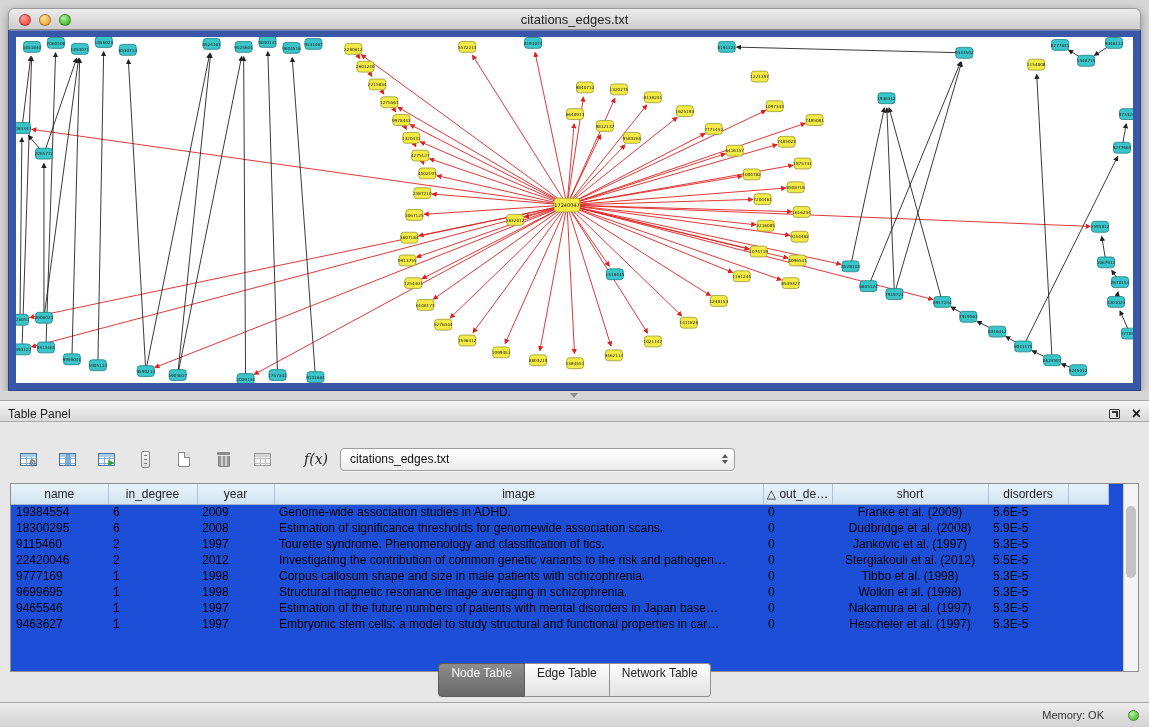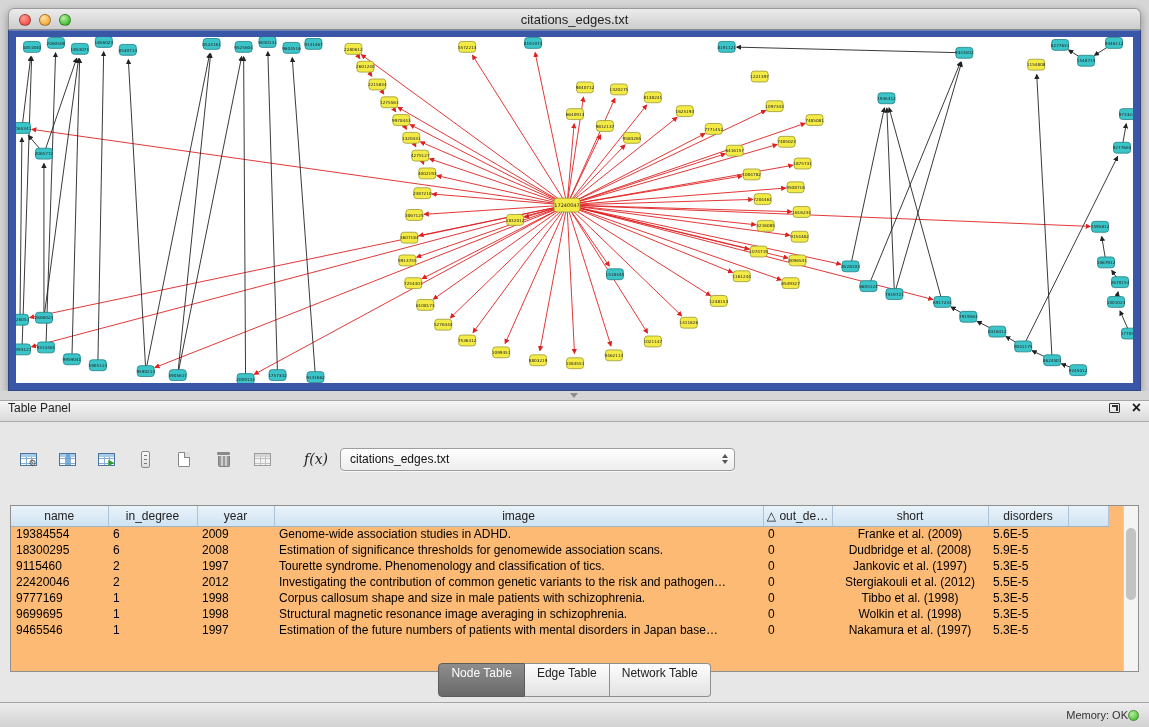--- a/index.html
+++ b/index.html
@@ -32,21 +32,21 @@
 
   
   .splitter { position:absolute; left:0; top:391px; width:1149px; height:9px; background:#d6d6d6; }
   .grip { position:absolute; left:570px; top:2px; width:0; height:0;
           border-left:4px solid transparent; border-right:4px solid transparent; border-top:5px solid #8d8d8d; }
 
   
   .table-panel { position:absolute; left:0; top:400px; width:1149px; height:302px;
                  background:#e7e7e7; border-top:1px solid #a8a8a8; }
   .panel-header { height:21px; background:linear-gradient(#f5f5f5,#dadada);
-                  border-bottom:1px solid #ababab; display:flex; align-items:flex-start; padding:0 8px; }
+                  border-bottom:1px solid #ababab; display:flex; align-items:flex-end; padding:0 8px; }
   .panel-title { font-size:12px; color:#222; flex:1; }
   .panel-header-icons { display:flex; align-items:center; gap:12px; }
   .float-icon { position:relative; width:11px; height:10px; border:1px solid #333; border-radius:1px; }
   .float-icon::after { content:""; position:absolute; top:1px; right:1px; width:4px; height:4px;
                        border-top:2px solid #333; border-right:2px solid #333; }
   .close-icon { font-size:16px; font-weight:bold; color:#1b1b1b; line-height:14px; cursor:default; }
 
   
   .toolbar { position:absolute; left:14px; top:40px; height:36px; display:flex; align-items:center; gap:11px; }
   .tool-btn { width:28px; height:30px; display:flex; align-items:center; justify-content:center; position:relative; }
@@ -86,21 +86,21 @@
   .combo { margin-left:14px; width:395px; height:23px; border:1px solid #9d9d9d; border-radius:4px;
            background:linear-gradient(#ffffff,#ededed); display:flex; align-items:center;
            padding:0 6px 0 9px; box-shadow:0 1px 0 rgba(255,255,255,.7); }
   .combo-value { flex:1; font-size:12px; color:#111; }
   .combo-arrows { display:flex; flex-direction:column; gap:2px; align-items:center; }
   .arr-up   { width:0; height:0; border-left:3.5px solid transparent; border-right:3.5px solid transparent; border-bottom:4px solid #555; }
   .arr-down { width:0; height:0; border-left:3.5px solid transparent; border-right:3.5px solid transparent; border-top:4px solid #555; }
 
   
   .table-area { position:absolute; left:10px; top:82px; right:10px; bottom:30px;
-                background:#fdba74; border:1px solid #8f8f8f; overflow:hidden;margin-top:22px; }
+                background:#1d4ed8; border:1px solid #8f8f8f; overflow:hidden; }
   table.data { border-collapse:collapse; table-layout:fixed; width:1097px; }
   table.data th { height:20px; font-size:12px; font-weight:normal; color:#222; text-align:center;
                   background:linear-gradient(#eaf3fa,#cfe3f2); border-right:1px solid #aec4d6;
                   border-bottom:1px solid #9db4c6; overflow:hidden; white-space:nowrap; }
   table.data td { height:16px; font-size:12px; color:#000; padding:0 5px;
                   overflow:hidden; white-space:nowrap; }
   col.c0 { width:97px; }  col.c1 { width:89px; } col.c2 { width:77px; }
   col.c3 { width:489px; } col.c4 { width:69px; } col.c5 { width:156px; }
   col.c6 { width:80px; }  col.c7 { width:40px; }
   td.c5 { text-align:center; }
@@ -111,21 +111,21 @@
   .tabs { position:absolute; left:0; right:0; bottom:5px; display:flex; justify-content:center; }
   .tab { height:34px; padding:0 12px; font-size:12px; line-height:19px; color:#222;
          background:linear-gradient(#fdfdfd,#e2e2e2); border:1px solid #8f8f8f; border-left:none; }
   .tab:first-child { border-left:1px solid #8f8f8f; border-radius:4px 0 0 4px; }
   .tab:last-child { border-radius:0 4px 4px 0; }
   .tab.active { background:linear-gradient(#8d8d8d,#696969); color:#fff; border-color:#5c5c5c; }
 
   
   .statusbar { position:absolute; left:0; top:702px; width:1149px; height:25px;
                background:linear-gradient(#ededed,#d2d2d2); border-top:1px solid #a5a5a5;
-               display:flex; align-items:center; justify-content:flex-end; padding:0 10px; gap:0; }
+               display:flex; align-items:center; justify-content:flex-end; padding:0 10px; gap:24px; }
   .memory-label { font-size:11px; color:#333; }
   .memory-dot { width:11px; height:11px; border-radius:50%; border:1px solid #4a8a3a;
                 background:radial-gradient(circle at 35% 30%, #b9ef9c, #51c23c 75%); }
 </style>
 </head>
 <body>
 
 <div class="window">
   <div class="titlebar">
     <div class="traffic">
@@ -782,20 +782,30 @@
           <tr>
             <td class="c0">9465546</td>
             <td class="c1">1</td>
             <td class="c2">1997</td>
             <td class="c3">Estimation of the future numbers of patients with mental disorders in Japan base…</td>
             <td class="c4">0</td>
             <td class="c5">Nakamura et al. (1997)</td>
             <td class="c6">5.3E-5</td>
             <td class="c7"></td>
           </tr>
+          <tr>
+            <td class="c0">9463627</td>
+            <td class="c1">1</td>
+            <td class="c2">1997</td>
+            <td class="c3">Embryonic stem cells: a model to study structural and functional properties in car…</td>
+            <td class="c4">0</td>
+            <td class="c5">Hescheler et al. (1997)</td>
+            <td class="c6">5.3E-5</td>
+            <td class="c7"></td>
+          </tr>
         </tbody>
     </table>
     <div class="vscroll">
       <div class="vthumb"></div>
     </div>
   </div>
 
   <div class="tabs" id="tabs">
       <span class="tab active">Node Table</span>
       <span class="tab">Edge Table</span>

